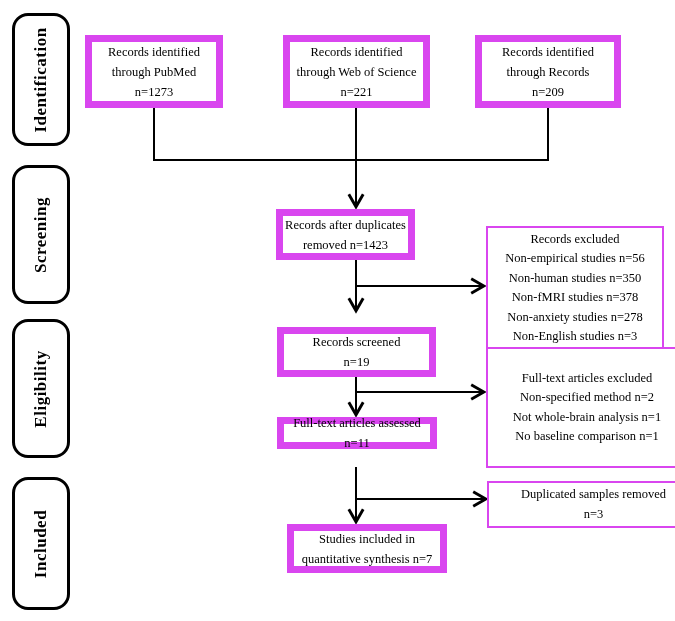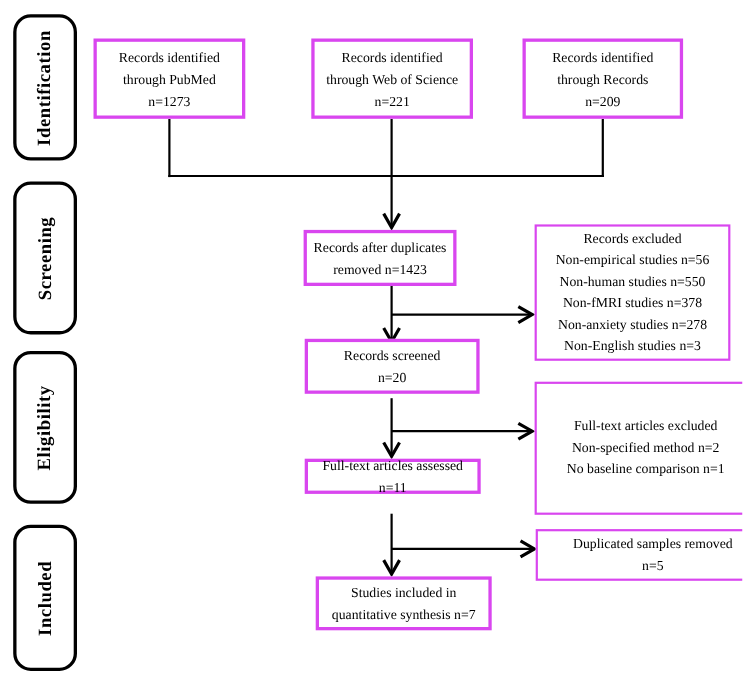--- a/index.html
+++ b/index.html
@@ -22,21 +22,21 @@
   .rail-text{
     transform:rotate(-90deg);
     white-space:nowrap;
     font-weight:bold;
     font-size:17px;
     letter-spacing:0.5px;
   }
   .box{
     position:absolute;
     background:#fff;
-    border:3px solid #d946ef;
+    border:7px solid #d946ef;
     box-sizing:border-box;
     display:flex;flex-direction:column;
     align-items:center;justify-content:center;
     text-align:center;
     font-size:12.5px;
     line-height:20px;
   }
   .box.side{
     border-width:2px;
     line-height:19.5px;
@@ -92,45 +92,46 @@
   <div class="box" style="left:475px;top:35px;width:146px;height:73px">
     <div>Records identified</div>
     <div>through Records</div>
     <div>n=209</div>
   </div>
 
   <div class="box" style="left:276px;top:209px;width:139px;height:51px">
     <div>Records after duplicates</div>
     <div>removed n=1423</div>
   </div>
-  <div class="box" style="left:277px;top:308px;width:159px;height:50px">
+  <div class="box" style="left:277px;top:327px;width:159px;height:50px">
     <div>Records screened</div>
-    <div>n=20</div>
+    <div>n=19</div>
   </div>
-  <div class="box side" style="left:486px;top:204px;width:178px;height:124px">
+  <div class="box side" style="left:486px;top:226px;width:178px;height:124px">
     <div>Records excluded</div>
     <div>Non-empirical studies n=56</div>
-    <div>Non-human studies n=550</div>
+    <div>Non-human studies n=350</div>
     <div>Non-fMRI studies n=378</div>
     <div>Non-anxiety studies n=278</div>
     <div>Non-English studies n=3</div>
   </div>
 
   <div class="box" style="left:277px;top:417px;width:160px;height:32px">
     <div>Full-text articles assessed</div>
     <div>n=11</div>
   </div>
   <div class="box side" style="left:486px;top:347px;width:202px;height:121px">
     <div>Full-text articles excluded</div>
     <div>Non-specified method n=2</div>
+    <div>Not whole-brain analysis n=1</div>
     <div>No baseline comparison n=1</div>
   </div>
 
   <div class="box side" style="left:487px;top:481px;width:213px;height:47px">
     <div>Duplicated samples removed</div>
-    <div>n=5</div>
+    <div>n=3</div>
   </div>
   <div class="box" style="left:287px;top:524px;width:160px;height:49px">
     <div>Studies included in</div>
     <div>quantitative synthesis n=7</div>
   </div>
 
 </div>
 
 </body></html>

